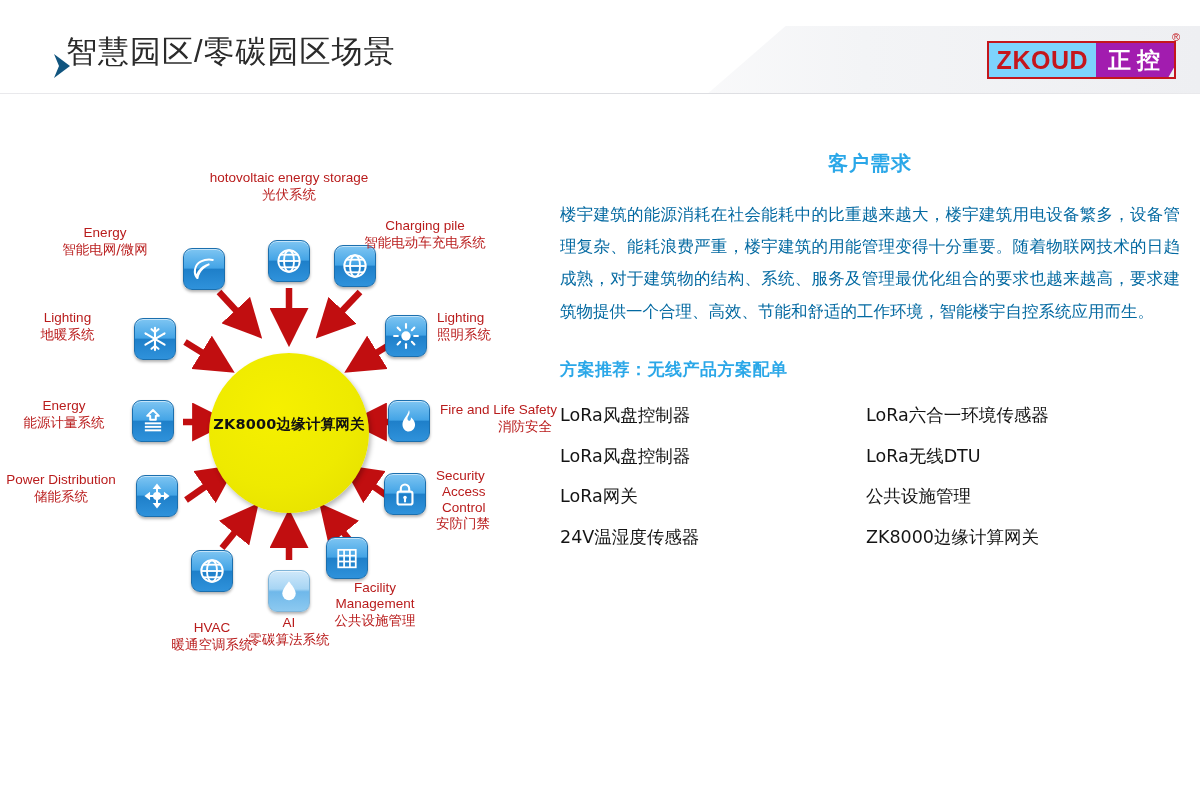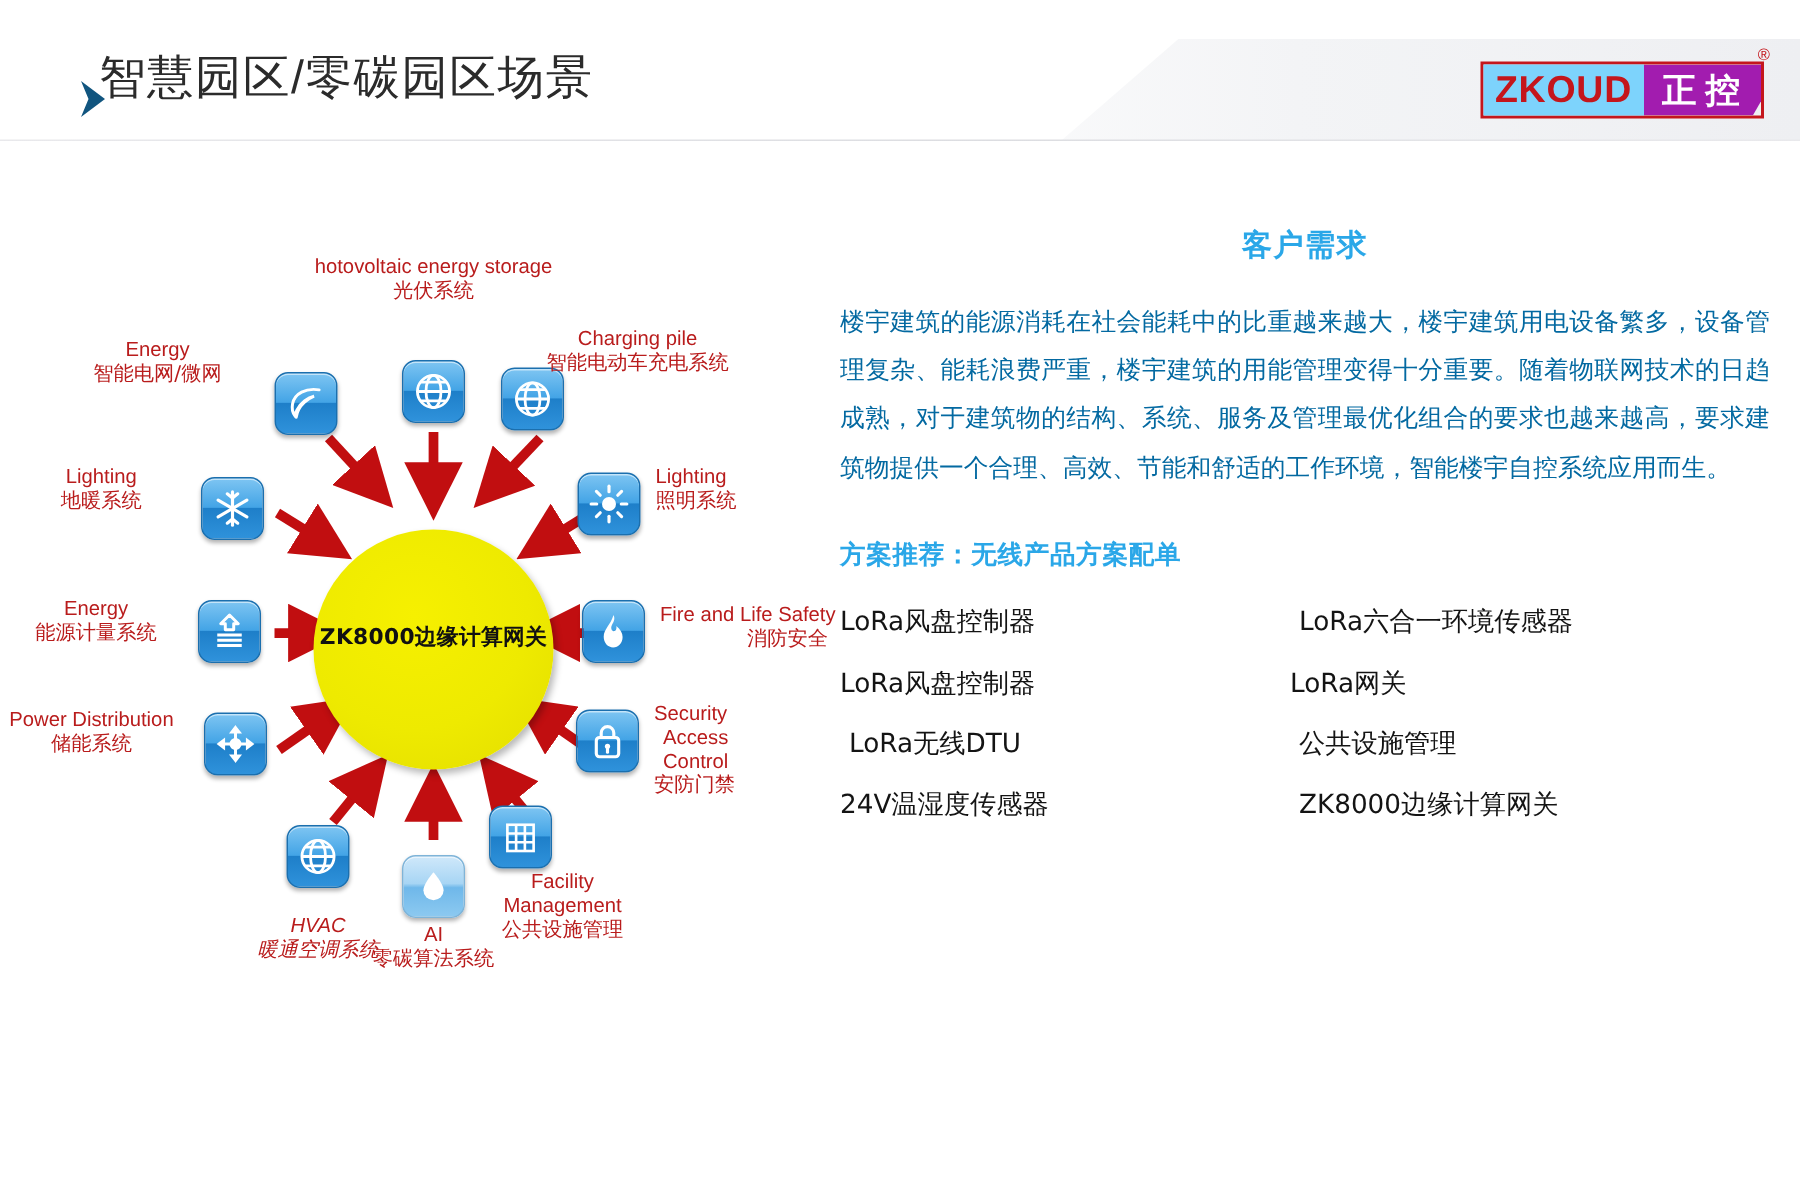--- a/index.html
+++ b/index.html
@@ -336,21 +336,21 @@
           <g fill="none" stroke="#fff" stroke-width="1.6">
             <circle cx="12" cy="12" r="9.2"></circle>
             <ellipse cx="12" cy="12" rx="4.3" ry="9.2"></ellipse>
             <line x1="2.8" y1="12" x2="21.2" y2="12"></line>
             <line x1="4.4" y1="6.6" x2="19.6" y2="6.6"></line>
             <line x1="4.4" y1="17.4" x2="19.6" y2="17.4"></line>
           </g>
         </svg>
       </div>
     </div>
-    <div class="nlabel ta-c" style="left:142px;top:499px;width:140px;font-style:italic;">
+    <div class="nlabel ta-c" style="left:142px;top:510px;width:140px;">
       <span class="en">HVAC</span>
       <span class="cn">暖通空调系统</span>
     </div>
 
     <div class="node" style="left:268px;top:460px;">
       <div class="tile pale">
         <svg width="26" height="26" viewBox="0 0 24 24">
           <path d="M12 3.2 C12 3.2 5.8 10.2 5.8 14.3 a6.2 6.2 0 0 0 12.4 0 C18.2 10.2 12 3.2 12 3.2 z" fill="#fff"></path>
         </svg>
       </div>
@@ -366,23 +366,23 @@
     <h2 class="h-need">客户需求</h2>
     <p class="para">楼宇建筑的能源消耗在社会能耗中的比重越来越大，楼宇建筑用电设备繁多，设备管理复杂、能耗浪费严重，楼宇建筑的用能管理变得十分重要。随着物联网技术的日趋成熟，对于建筑物的结构、系统、服务及管理最优化组合的要求也越来越高，要求建筑物提供一个合理、高效、节能和舒适的工作环境，智能楼宇自控系统应用而生。</p>
 
     <h3 class="h-rec">方案推荐：无线产品方案配单</h3>
 
     <div class="plist">
       <div class="pitem">LoRa风盘控制器</div>
       <div class="pitem indent">LoRa六合一环境传感器</div>
 
       <div class="pitem">LoRa风盘控制器</div>
+      <div class="pitem indent">LoRa无线DTU</div>
+
       <div class="pitem">LoRa网关</div>
-
-      <div class="pitem indent">LoRa无线DTU</div>
       <div class="pitem indent">公共设施管理</div>
 
       <div class="pitem">24V温湿度传感器</div>
       <div class="pitem indent">ZK8000边缘计算网关</div>
     </div>
   </div>
 
 </div>
 
 </body></html>

